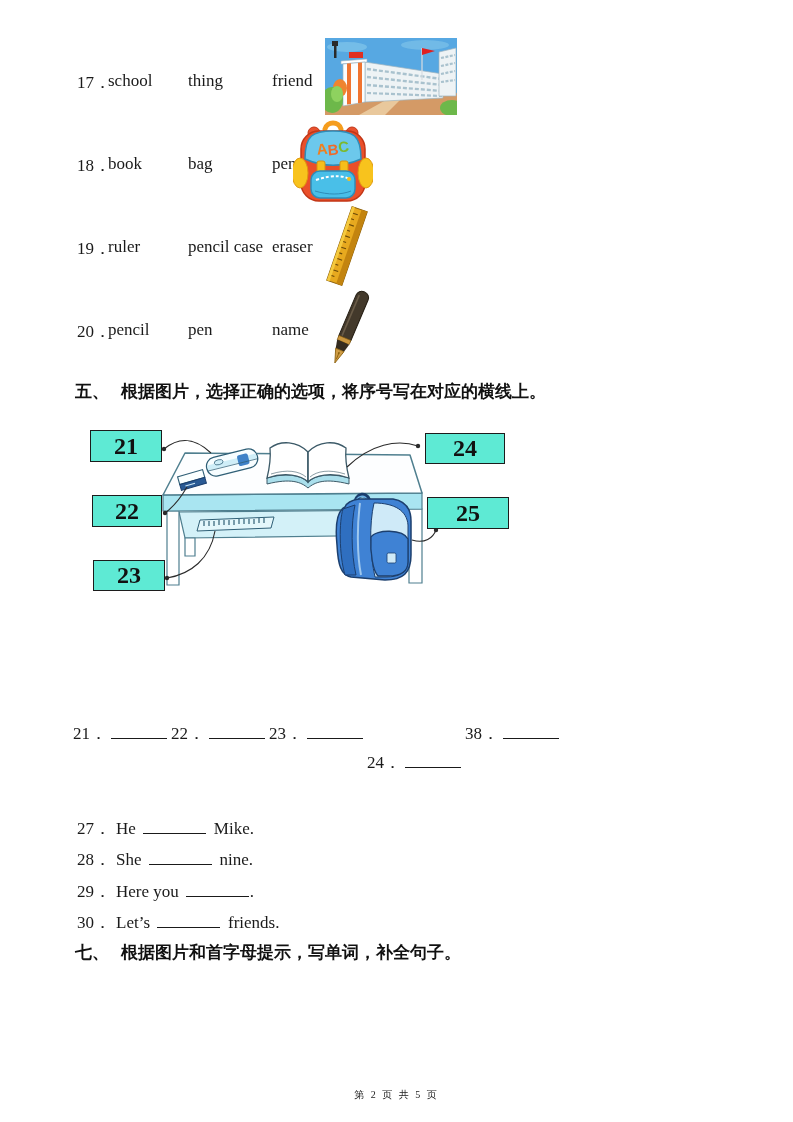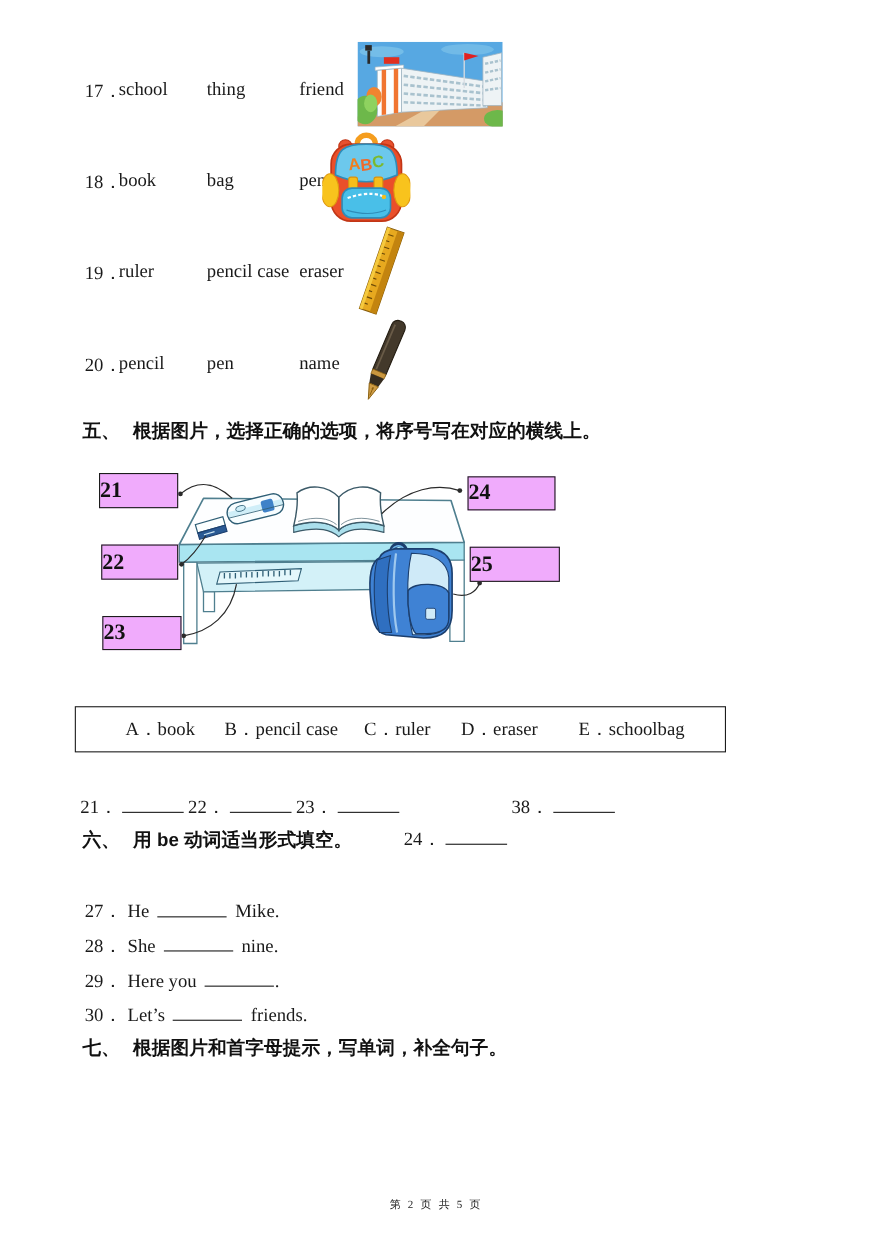--- a/index.html
+++ b/index.html
@@ -7,22 +7,22 @@
         font-family:"Liberation Serif","DejaVu Serif",serif;font-size:17px;color:#1a1a1a;}
   .abs{position:absolute;}
   .row{position:absolute;height:22px;white-space:nowrap;}
   .row .num{position:absolute;left:0;top:0;}
   .row .w0{position:absolute;left:31px;top:0;}
   .row .w1{position:absolute;left:111px;top:0;}
   .row .w2{position:absolute;left:195px;top:0;}
   .cnhead{position:absolute;left:75px;white-space:nowrap;
           font-family:"Liberation Sans","DejaVu Sans",sans-serif;font-weight:bold;font-size:17px;color:#111;}
   .cnhead .htext{margin-left:12px;}
-  .numbox{position:absolute;background:#f0abfc;border:1.6px solid #1c1c1c;display:flex;align-items:center;
-          font-family:"Liberation Serif","DejaVu Serif",serif;font-weight:bold;font-size:20px;color:#111;}
+  .numbox{position:absolute;background:#5eead4;border:1.6px solid #1c1c1c;display:flex;align-items:center;justify-content:center;
+          font-family:"Liberation Serif","DejaVu Serif",serif;font-weight:bold;font-size:24px;color:#111;}
   .optbox{position:absolute;left:68px;top:642px;width:590px;height:40px;border:1.6px solid #1c1c1c;background:#fff;}
   .optbox .opt{position:absolute;top:0;line-height:40px;white-space:nowrap;}
   .ansunit{position:absolute;top:722px;white-space:nowrap;}
   .blank{display:inline-block;border-bottom:1.2px solid #1a1a1a;height:14px;vertical-align:baseline;}
   .ansunit .blank{width:56px;margin-left:4px;}
   .fillrow{position:absolute;left:77px;height:22px;white-space:nowrap;}
   .fillrow .before{margin-left:5px;}
   .fillrow .blank{width:63px;margin-left:7px;margin-right:8px;}
   .footer{position:absolute;left:0;top:1088px;width:793px;text-align:center;
           font-size:10px;letter-spacing:2px;color:#222;}
@@ -239,37 +239,27 @@
       <span>23</span>
       </div>
     <div class="numbox" style="left:350px;top:8px;width:78px;height:29px;">
       <span>24</span>
       </div>
     <div class="numbox" style="left:352px;top:72px;width:80px;height:30px;">
       <span>25</span>
       </div>
   </div>
 
-  <div class="optbox">
-    <span class="opt" style="left:45px;">A．book</span>
-    <span class="opt" style="left:135px;">B．pencil case</span>
-    <span class="opt" style="left:262px;">C．ruler</span>
-    <span class="opt" style="left:350px;">D．eraser</span>
-    <span class="opt" style="left:457px;">E．schoolbag</span>
-  </div>
 
   <span class="ansunit" style="left:73px;"><span>21．</span><span class="blank"></span></span>
   <span class="ansunit" style="left:171px;"><span>22．</span><span class="blank"></span></span>
   <span class="ansunit" style="left:269px;"><span>23．</span><span class="blank"></span></span>
   <span class="ansunit" style="left:367px;margin-top:29px;"><span>24．</span><span class="blank"></span></span>
   <span class="ansunit" style="left:465px;"><span>38．</span><span class="blank"></span></span>
 
-  <div class="cnhead" style="top:752px;">
-    <span>六、</span><span class="htext">用 be 动词适当形式填空。</span>
-  </div>
 
   <div class="fillrow" style="top:817px;">
     <span>27．</span><span class="before">He</span><span class="blank"></span><span>Mike.</span>
   </div>
   <div class="fillrow" style="top:848px;">
     <span>28．</span><span class="before">She</span><span class="blank"></span><span>nine.</span>
   </div>
   <div class="fillrow" style="top:880px;">
     <span>29．</span><span class="before">Here you</span><span class="blank" style="margin-right:1px;"></span><span>.</span>
   </div>

